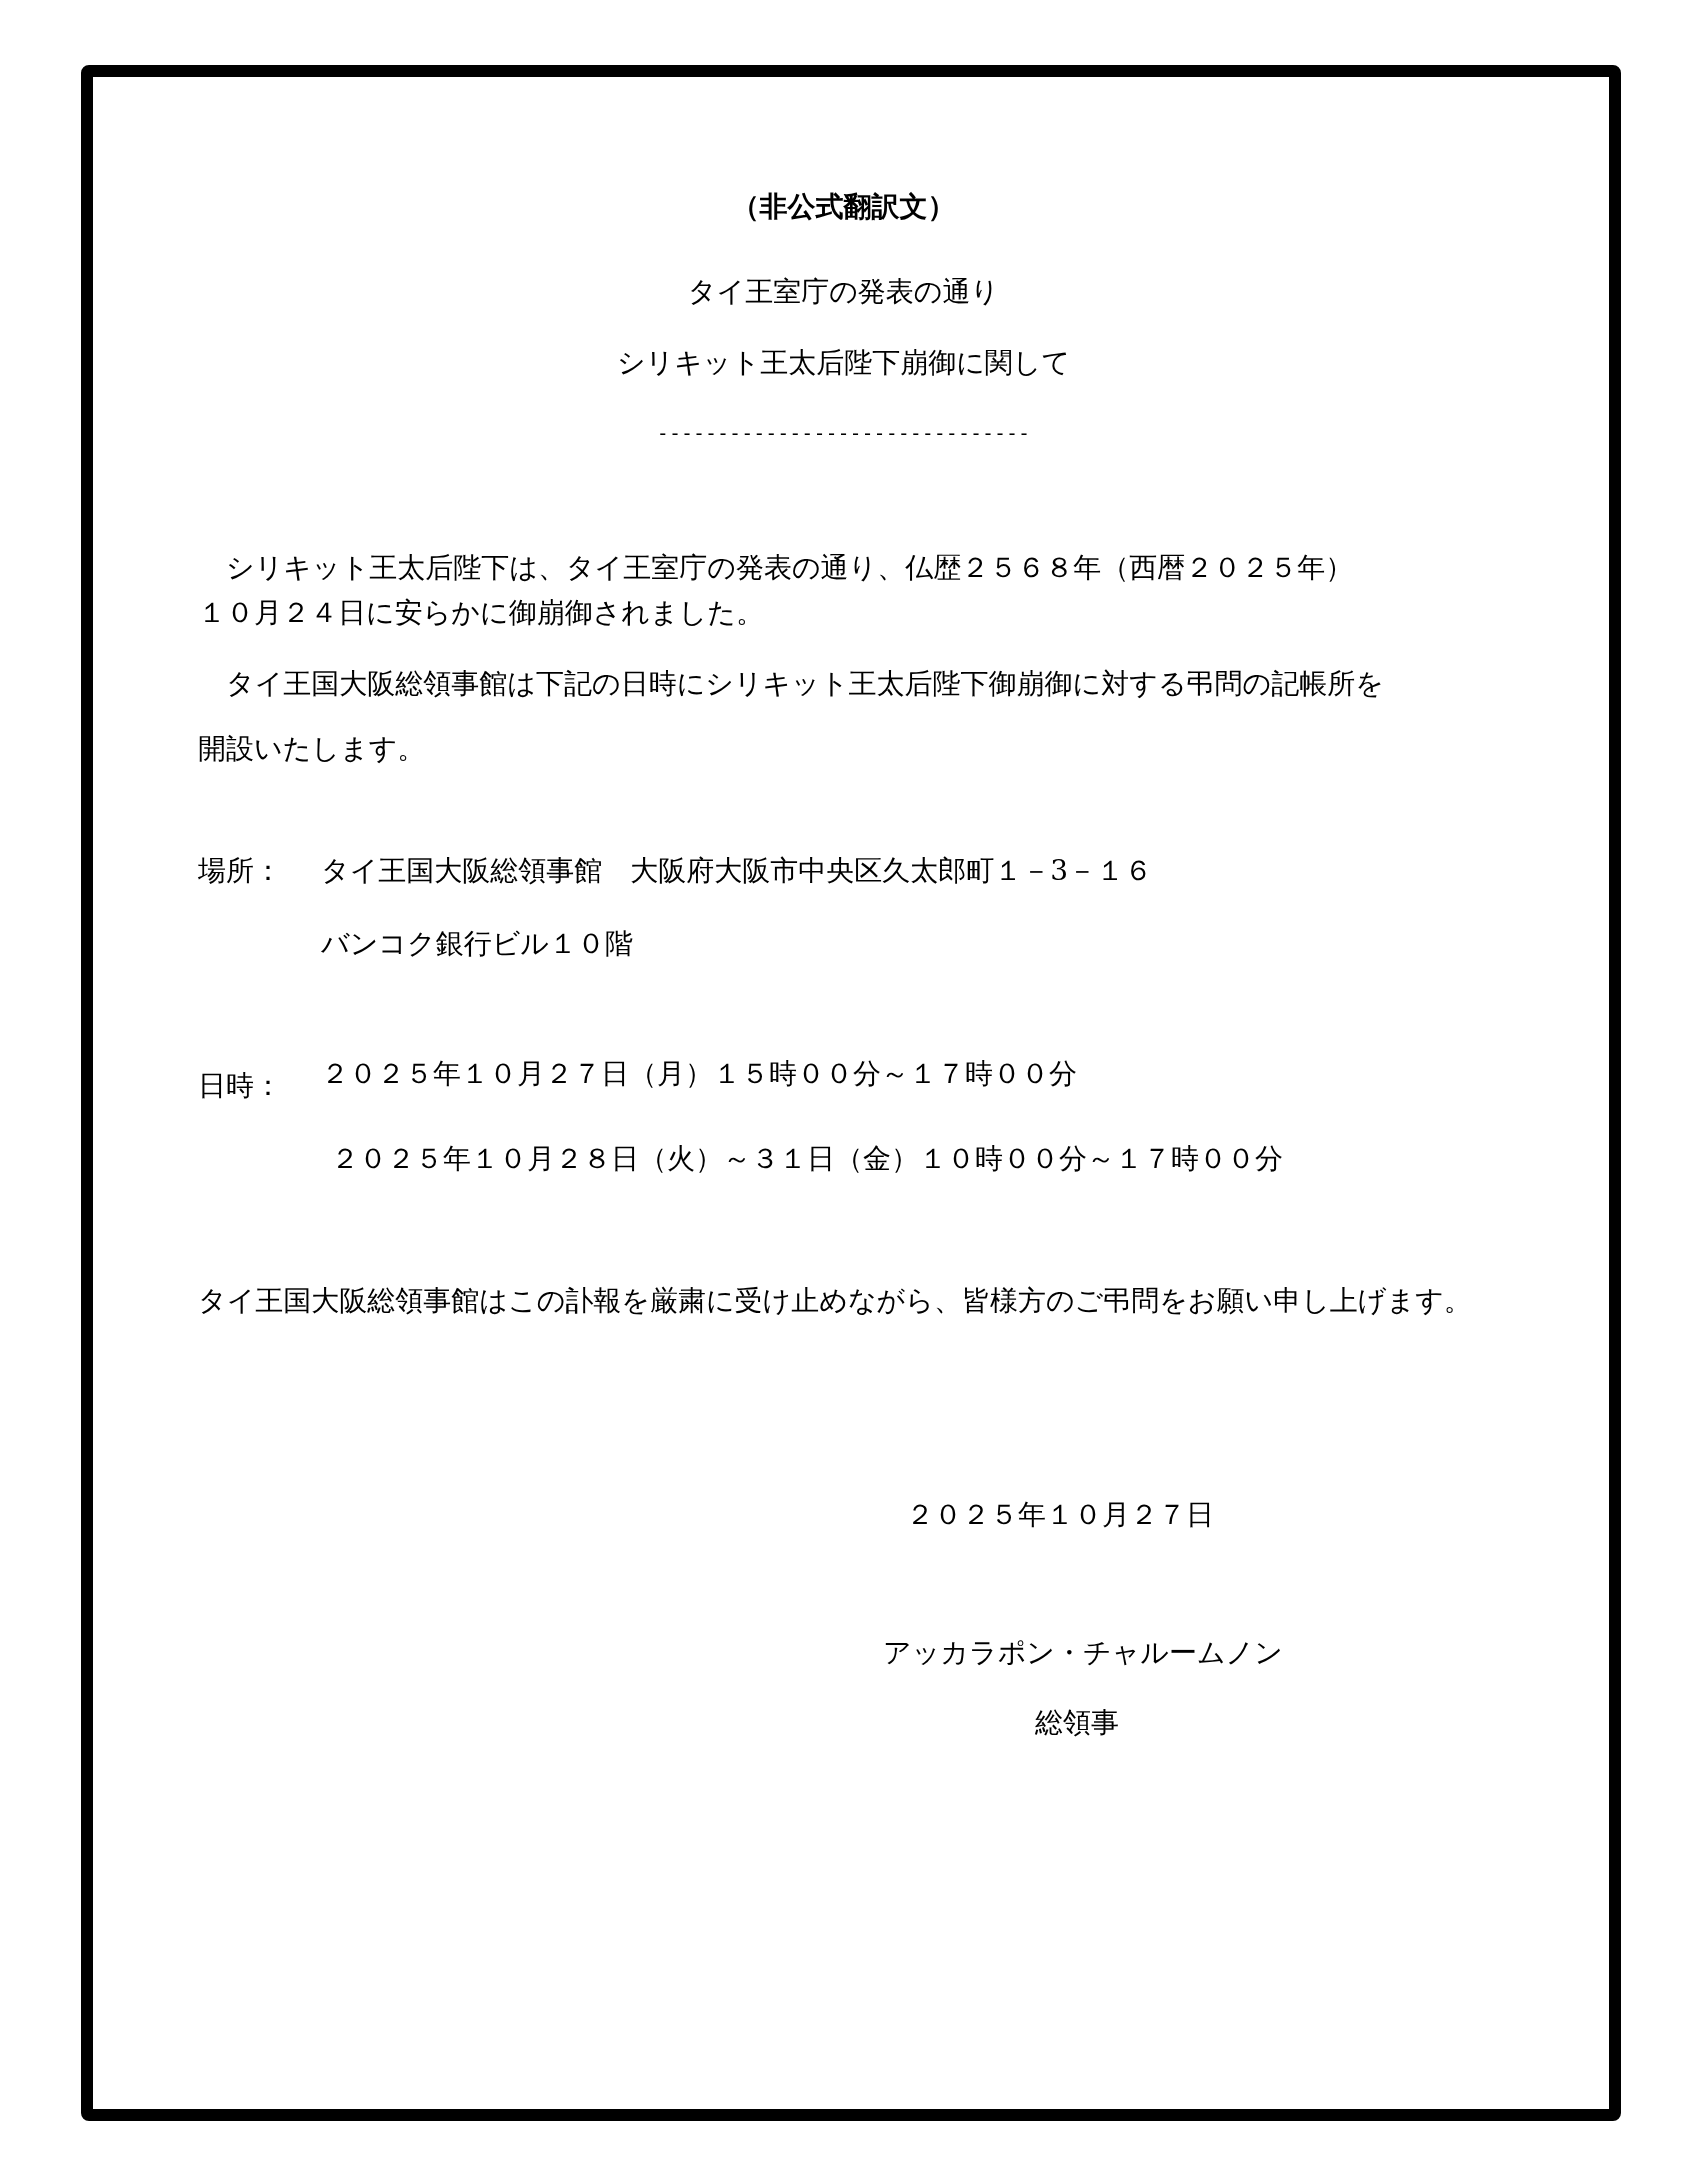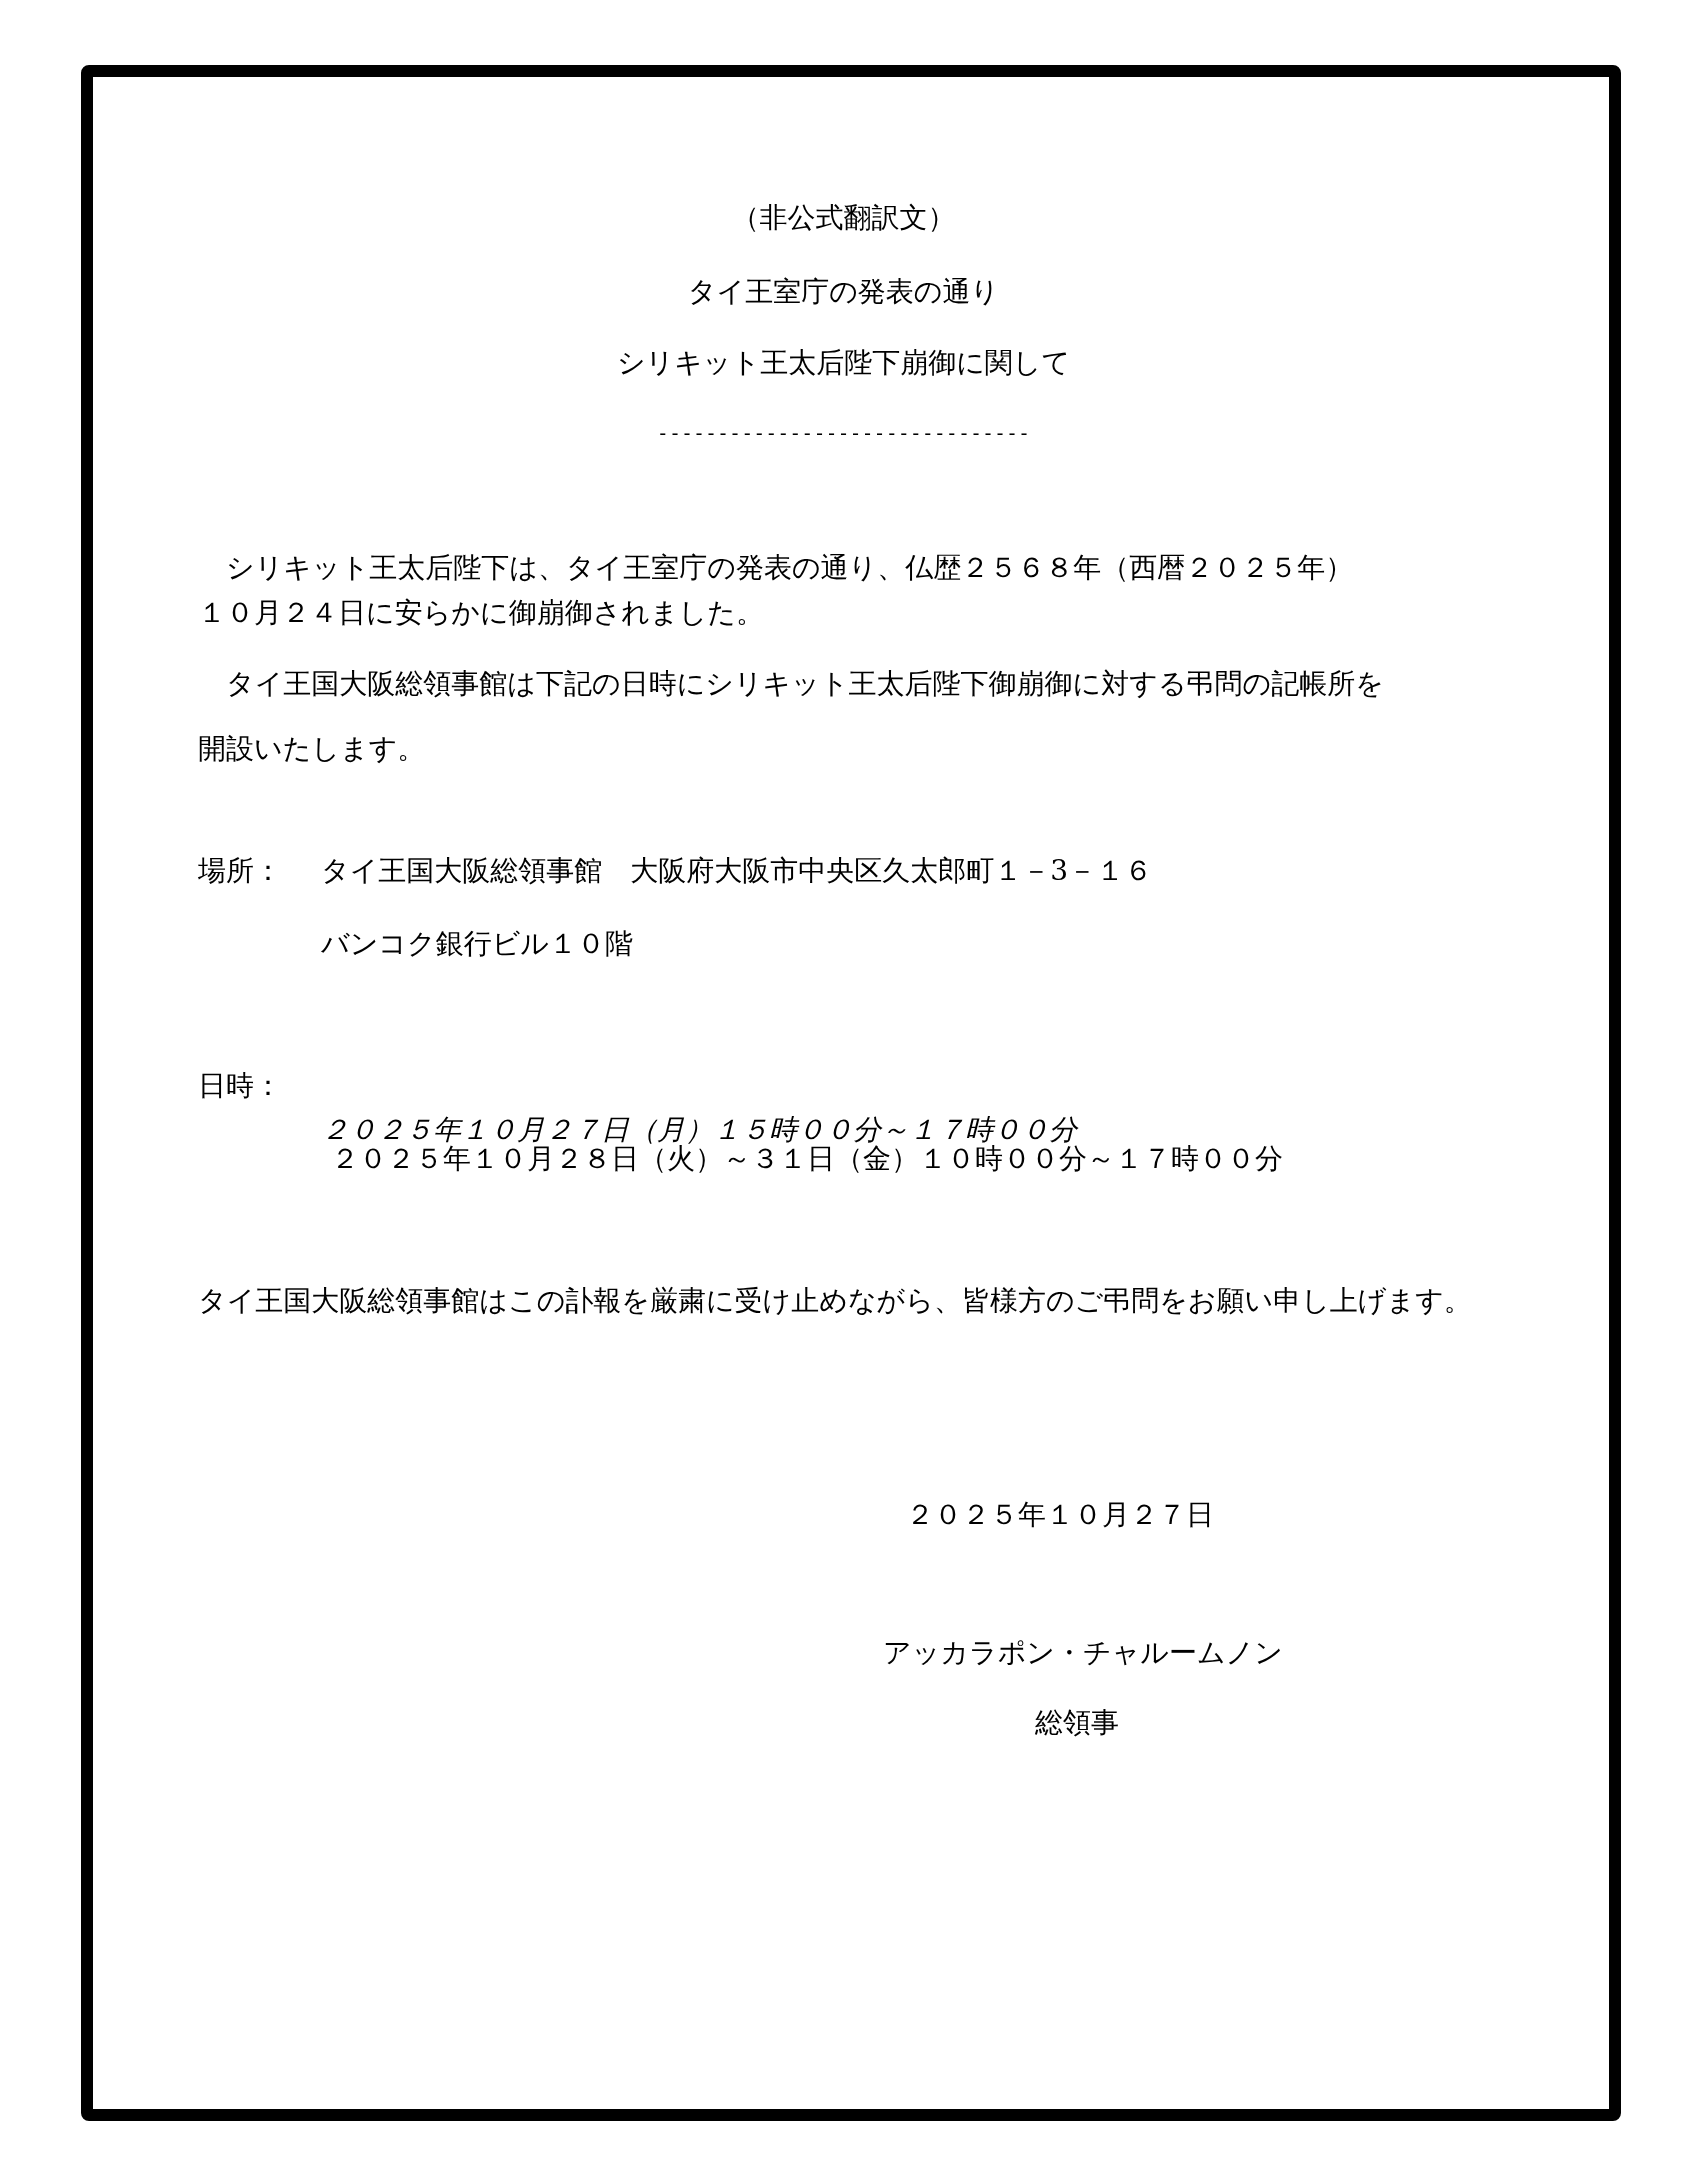--- a/index.html
+++ b/index.html
@@ -9,37 +9,37 @@
            border: 12.6px solid #000; border-radius: 8px; box-sizing: content-box; }
   .line { position: absolute; white-space: nowrap; font-size: 28px; line-height: 1; }
   .center { left: 0; width: 1687px; text-align: center; }
   .dash { letter-spacing: 0; font-family: "DejaVu Sans Mono", monospace; font-size: 20px; }
 </style>
 </head>
 <body>
 
 <div class="frame"></div>
 
-<div class="line center" style="top:204px;">（非公式翻訳文）</div>
+<div class="line center" style="top:193px;font-weight:bold;">（非公式翻訳文）</div>
 <div class="line center" style="top:278px;">タイ王室庁の発表の通り</div>
 <div class="line center" style="top:349px;">シリキット王太后陛下崩御に関して</div>
 <div class="line center dash" style="top:423px;">-------------------------------</div>
 
 <div class="line" style="left:198px; top:554px;">　シリキット王太后陛下は、タイ王室庁の発表の通り、仏歴２５６８年（西暦２０２５年）</div>
 <div class="line" style="left:198px; top:599px;">１０月２４日に安らかに御崩御されました。</div>
 
 <div class="line" style="left:198px; top:670px;">　タイ王国大阪総領事館は下記の日時にシリキット王太后陛下御崩御に対する弔問の記帳所を</div>
 <div class="line" style="left:198px; top:715px;margin-top:20px;">開設いたします。</div>
 
 <div class="line" style="left:198px; top:857px;">場所：</div>
 <div class="line" style="left:321px; top:857px;">タイ王国大阪総領事館　大阪府大阪市中央区久太郎町１－3－１６</div>
 <div class="line" style="left:321px; top:930px;">バンコク銀行ビル１０階</div>
 
 <div class="line" style="left:198px; top:1072px;">日時：</div>
-<div class="line" style="left:321px; top:1116px;font-style:italic;">２０２５年１０月２７日（月）１５時００分～１７時００分</div>
+<div class="line" style="left:321px; top:1060px;">２０２５年１０月２７日（月）１５時００分～１７時００分</div>
 <div class="line" style="left:331px; top:1145px;">２０２５年１０月２８日（火）～３１日（金）１０時００分～１７時００分</div>
 
 <div class="line" style="left:198px; top:1287px;">タイ王国大阪総領事館はこの訃報を厳粛に受け止めながら、皆様方のご弔問をお願い申し上げます。</div>
 
 <div class="line" style="left:906px; top:1501px;">２０２５年１０月２７日</div>
 <div class="line" style="left:883px; top:1639px;text-align:right;">アッカラポン・チャルームノン</div>
 <div class="line" style="left:1035px; top:1709px;">総領事</div>
 
 
 </body></html>

